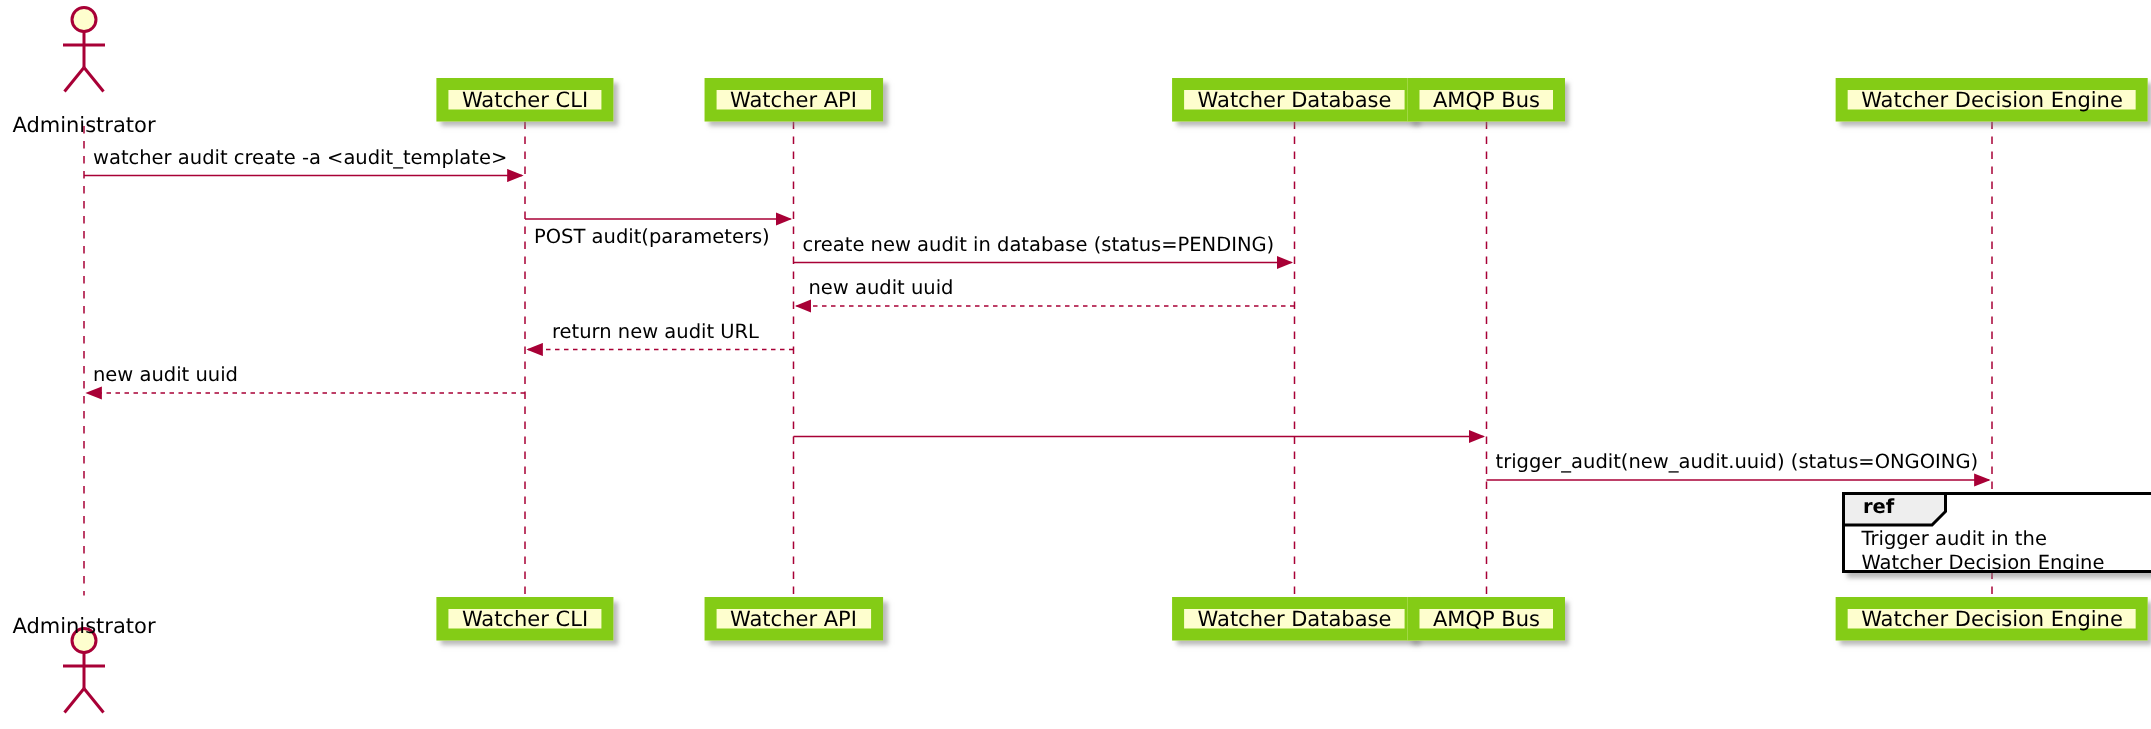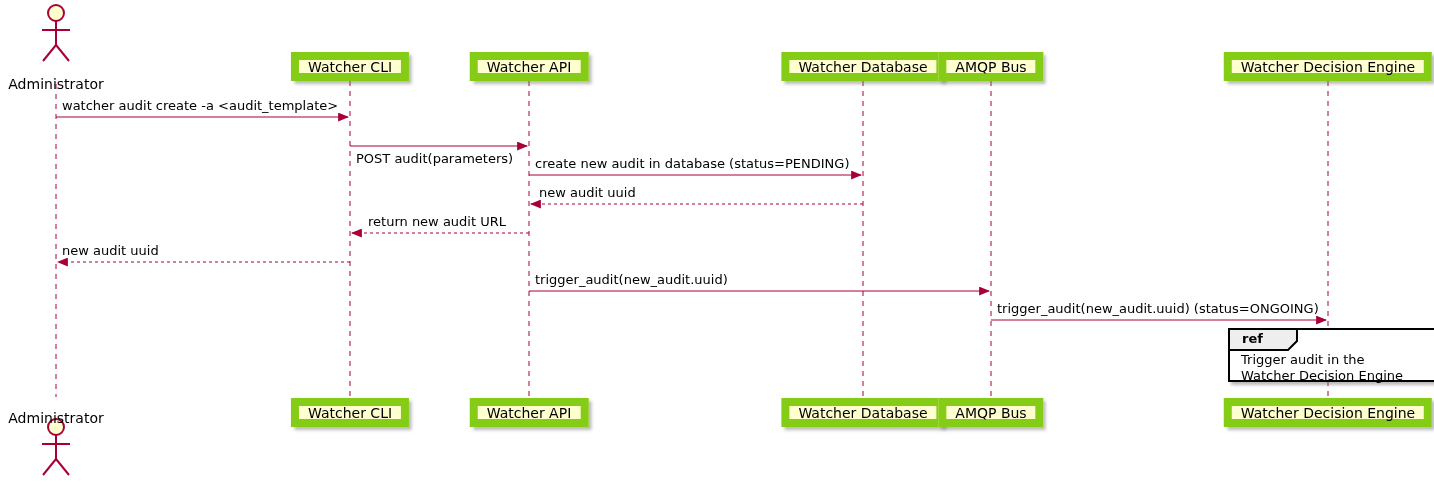--- a/index.html
+++ b/index.html
@@ -140,21 +140,20 @@
   <div class="participant" style="left:863px;  top:398px;">Watcher Database</div>
   <div class="participant" style="left:991px;  top:398px;">AMQP Bus</div>
   <div class="participant" style="left:1328px; top:398px;">Watcher Decision Engine</div>
 
   <div class="msg-label" style="left:62px;  top:98px;">watcher audit create -a &lt;audit_template&gt;</div>
   <div class="msg-label" style="left:356px; top:127px;margin-top:24px;">POST audit(parameters)</div>
   <div class="msg-label" style="left:535px; top:156px;text-align:right;">create new audit in database (status=PENDING)</div>
   <div class="msg-label" style="left:539px; top:185px;">new audit uuid</div>
   <div class="msg-label" style="left:368px; top:214px;">return new audit URL</div>
   <div class="msg-label" style="left:62px;  top:243px;">new audit uuid</div>
-  <div class="msg-label" style="left:535px; top:272px;">trigger_audit(new_audit.uuid)</div>
   <div class="msg-label" style="left:997px; top:301px;text-align:right;">trigger_audit(new_audit.uuid) (status=ONGOING)</div>
 
   <div class="ref-box">
     <svg class="ref-header-shape" viewBox="0 0 72 24" xmlns="http://www.w3.org/2000/svg">
       <polygon points="1,1 69,1 69,13 60,22 1,22" fill="#EEEEEE" stroke="#000000" stroke-width="2"></polygon>
     </svg>
     <div class="ref-keyword">ref</div>
     <div class="ref-line ref-line-0">Trigger audit in the</div>
     <div class="ref-line ref-line-1">Watcher Decision Engine</div>
   </div>

